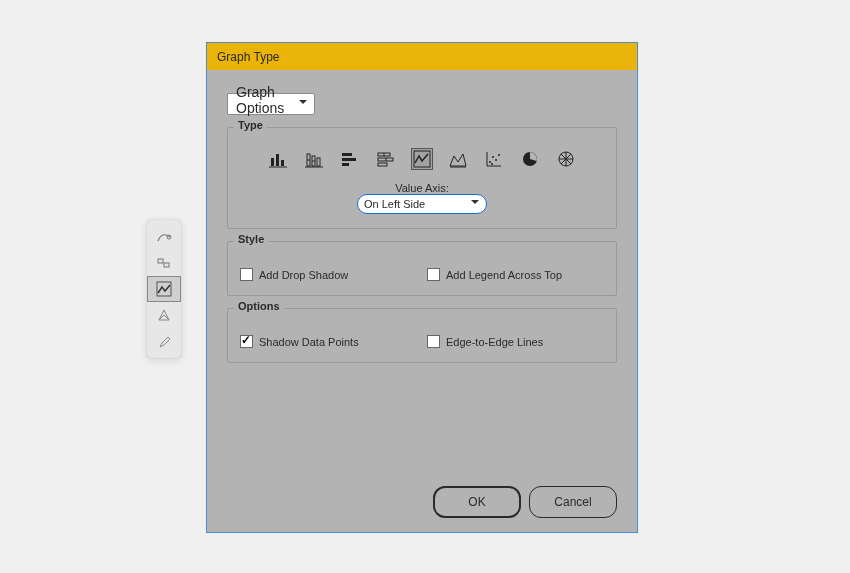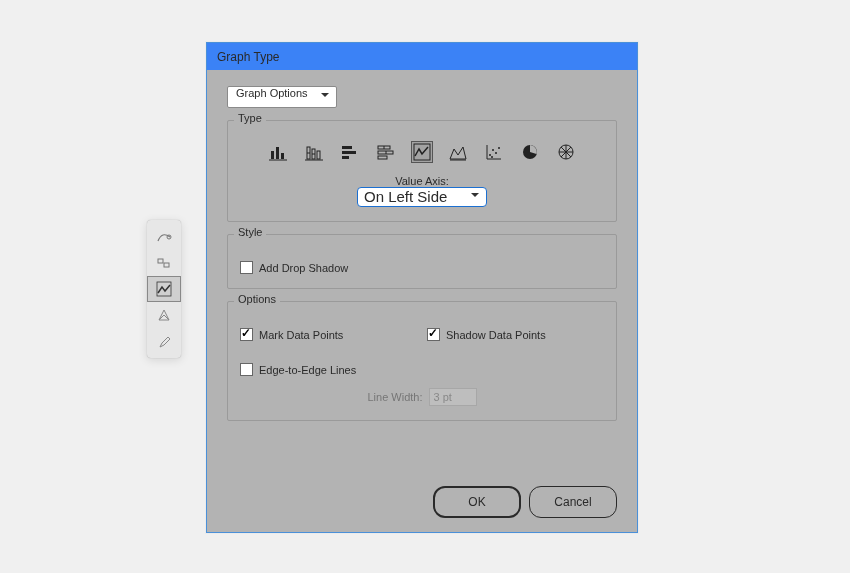--- a/index.html
+++ b/index.html
@@ -49,44 +49,44 @@
     background: #fff;
     border: 1px solid #4a90d9;
     box-shadow: 0 0 0 1px rgba(0,0,0,0.02);
     display: flex;
     flex-direction: column;
   }
   .titlebar {
     height: 27px;
     padding: 0 10px;
     display: flex; align-items: center;
-    background: #3b82f6;
+    background: #eab308;
     font-size: 12px;
   }
   .body {
     flex: 1;
     background: #b3b3b3;
     padding: 16px 20px 14px 20px;
     display: flex;
     flex-direction: column;
     gap: 12px;
   }
 
   
   .main-select {
     height: 22px;
-    width: 110px;
+    width: 88px;
     background: #fff;
     border: 1px solid #8a8a8a;
     border-radius: 2px;
     display: inline-flex;
     align-items: center;
     padding: 0 20px 8px 8px;
     position: relative;
-    font-size: 11px;
+    font-size: 14px;
   }
   .main-select::after {
     content: "";
     position: absolute; right: 7px; top: 50%;
     transform: translateY(-50%);
     border: 4px solid transparent;
     border-top-color: #333;
   }
 
   .group {
@@ -95,20 +95,21 @@
     padding: 10px 12px 14px 12px;
     position: relative;
   }
   .group-label {
     position: absolute;
     top: -9px;
     left: 6px;
     background: #b3b3b3;
     padding: 0 4px;
     font-size: 11px;
+    font-weight: bold;
   }
 
   
   .types {
     display: flex;
     gap: 14px;
     justify-content: center;
     padding: 10px 0 12px 0;
   }
   .type-btn {
@@ -127,26 +128,26 @@
     justify-content: center;
     flex-direction: column;
   }
   .label { font-size: 11px; }
 
   .axis-select {
     height: 20px;
     width: 130px;
     background: #fff;
     border: 1px solid #1b6fd1;
-    border-radius: 4px;
+    border-radius: 10px;
     display: inline-flex;
-    align-items: flex-start;
+    align-items: center;
     padding: 0 20px 0 6px;
     position: relative;
-    font-size: 15px;
+    font-size: 11px;
   }
   .axis-select::after {
     content: "";
     position: absolute; right: 7px; top: 50%;
     transform: translateY(-50%);
     border: 4px solid transparent;
     border-top-color: #333;
   }
 
   .check-grid {
@@ -344,43 +345,39 @@
       </div>
     </div>
 
     <div class="group">
       <span class="group-label">Style</span>
       <div class="check-grid">
         <label class="check">
           <input type="checkbox" style="">
           <span>Add Drop Shadow</span>
         </label>
+        <label class="check">
+          <input type="checkbox" style="">
+          <span>Add Legend Across Top</span>
+        </label>
       </div>
     </div>
 
     <div class="group">
       <span class="group-label">Options</span>
       <div class="check-grid">
-        <label class="check">
-          <input type="checkbox" checked="" style="">
-          <span>Mark Data Points</span>
-        </label>
         <label class="check">
           <input type="checkbox" checked="" style="">
           <span>Shadow Data Points</span>
         </label>
         <label class="check">
           <input type="checkbox" style="">
           <span>Edge-to-Edge Lines</span>
         </label>
       </div>
-      <div class="linewidth-row">
-        <span class="label">Line Width:</span>
-        <input class="lw-input" disabled="" value="3 pt" style="">
-      </div>
     </div>
 
     <div class="footer">
       <div class="btn primary">
         <span>OK</span>
       </div>
       <div class="btn">
         <span>Cancel</span>
       </div>
     </div>

